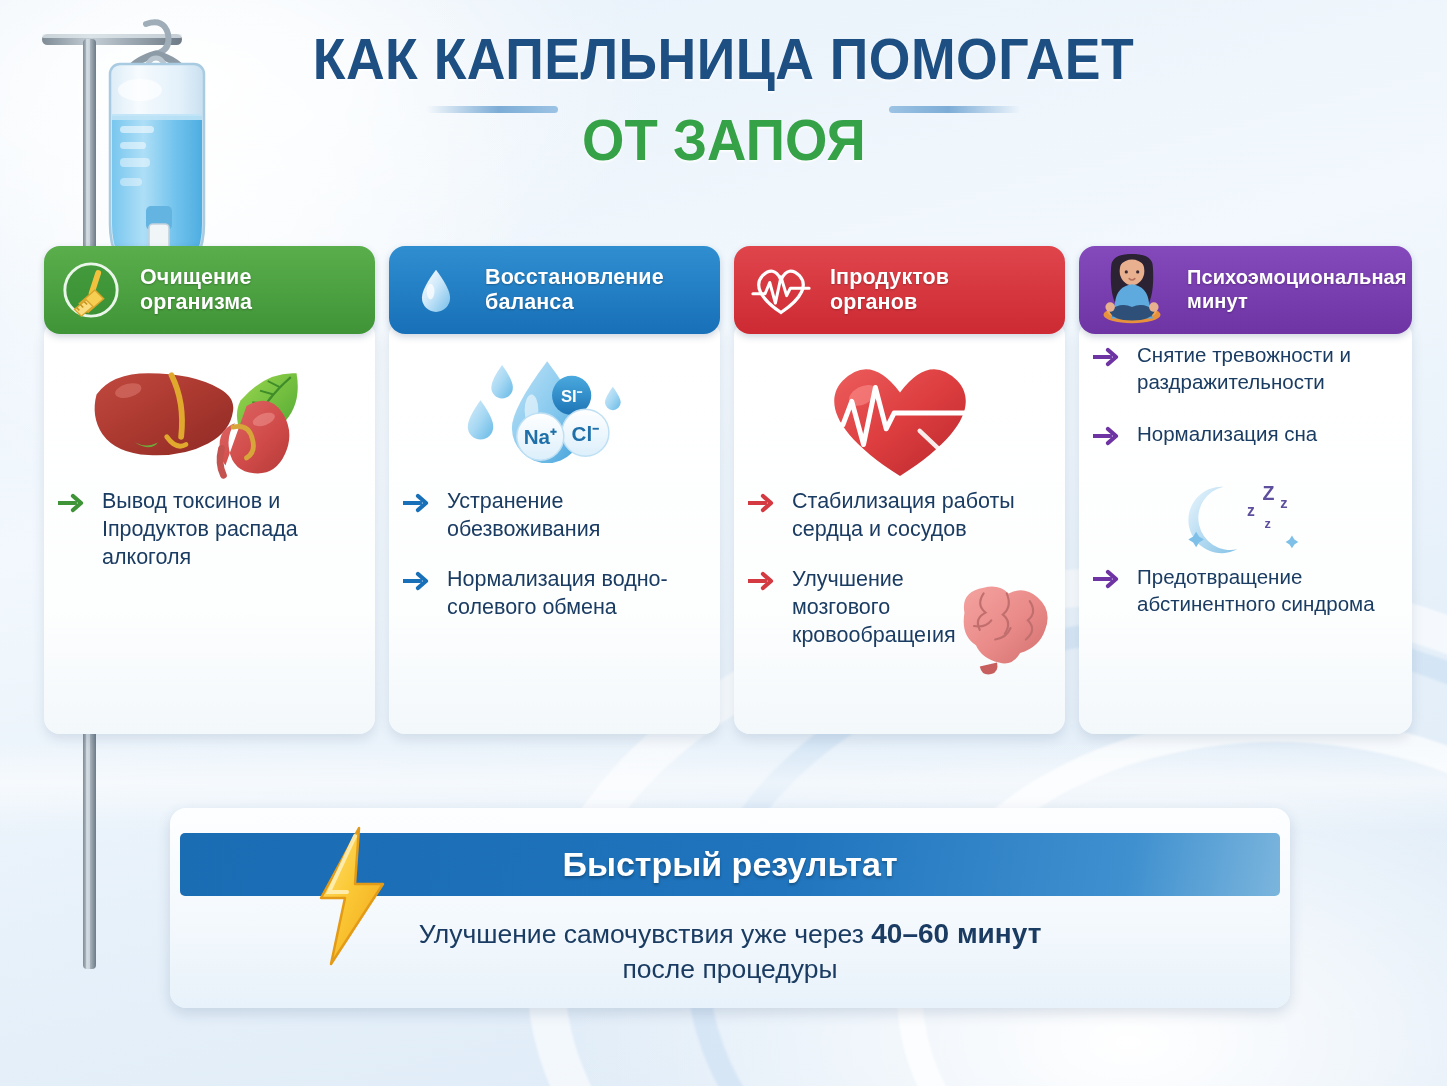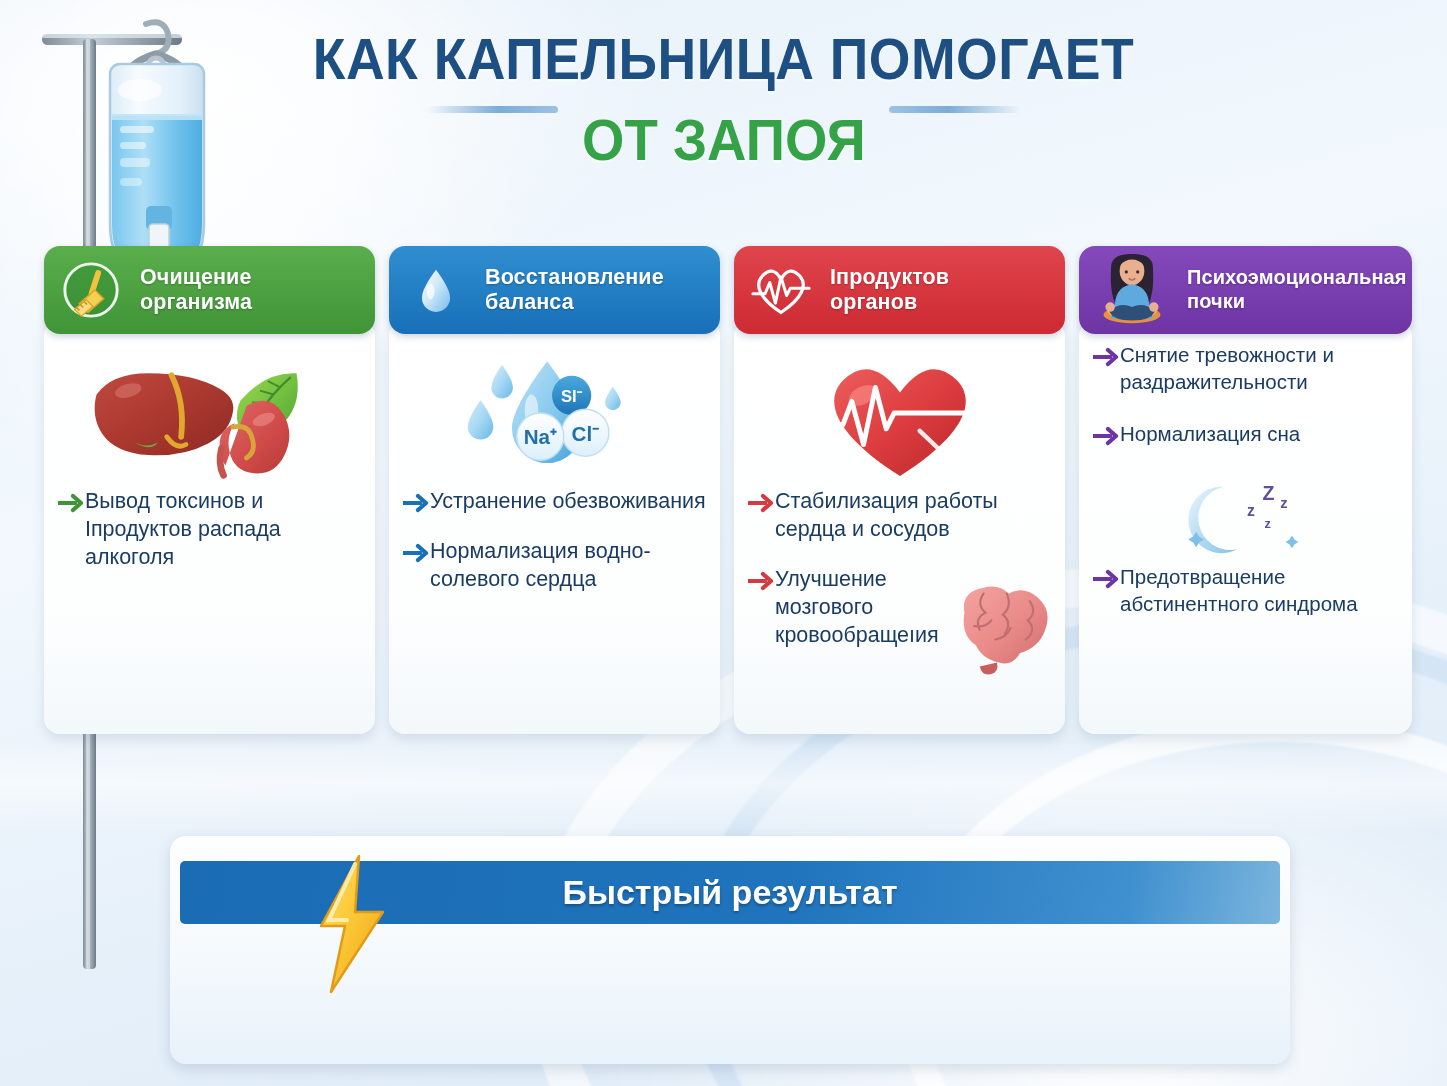--- a/index.html
+++ b/index.html
@@ -84,29 +84,29 @@
 
   .card-body{
     position:relative; margin-top:-14px; padding:34px 14px 18px 14px;
     min-height:414px; border-radius:16px;
     background:linear-gradient(180deg,#ffffff 0%,#fdfefe 70%,#f3f8fb 100%);
     box-shadow:0 5px 12px rgba(40,70,110,.13);
     z-index:2;
   }
   .card-art{ height:128px; display:flex; align-items:center; justify-content:center; }
   .bullets{ margin-top:6px; }
-  .bullet{ display:flex; gap:1px; margin-bottom:22px; align-items:flex-start; }
+  .bullet{ display:flex; gap:18px; margin-bottom:22px; align-items:flex-start; }
   .bullet .arw{ flex:0 0 26px; margin-top:5px; }
   .bullet .btxt{ font-size:21.5px; line-height:1.3; color:#1b3c62; }
   .card.c4 .bullet .btxt{ font-size:20.5px; }
   .card.c4 .card-body{ padding-top:16px; }
   .card.c4 .bullet{ margin-bottom:26px; }
 
   
-  #banner{ position:absolute; left:170px; top:836px; width:1120px; height:228px; z-index:6; }
+  #banner{ position:absolute; left:170px; top:808px; width:1120px; height:200px; z-index:6; }
   #banner-shell{
     position:absolute; inset:0; border-radius:16px;
     background:linear-gradient(180deg,#fdfeff 0%,#f4f9fd 55%,#e8f2fa 100%);
     box-shadow:0 5px 14px rgba(40,70,110,.16);
     overflow:hidden;
   }
   #banner-bar{
     position:absolute; left:10px; right:10px; top:25px; height:63px; border-radius:5px;
     background:linear-gradient(100deg,#1a6cb3 0%,#1f74bd 55%,#3f90cf 86%,#7bb5dd 100%);
     display:flex; align-items:center; justify-content:center;
@@ -315,21 +315,21 @@
         <div class="bullet">
           <svg class="arw" viewBox="0 0 26 20">
             <path d="M1 10 h16 M15 3 l8 7 l-8 7" fill="none" stroke="#1870b8" stroke-width="4.2" stroke-linecap="round" stroke-linejoin="round"></path>
           </svg>
           <span class="btxt">Устранение обезвоживания</span>
         </div>
         <div class="bullet">
           <svg class="arw" viewBox="0 0 26 20">
             <path d="M1 10 h16 M15 3 l8 7 l-8 7" fill="none" stroke="#1870b8" stroke-width="4.2" stroke-linecap="round" stroke-linejoin="round"></path>
           </svg>
-          <span class="btxt">Нормализация водно-солевого сердца</span>
+          <span class="btxt">Нормализация водно-солевого обмена</span>
         </div>
       </div>
     </div>
   </div>
 
   <div class="card c3">
     <div class="card-head">
       <span class="head-ico">
         <svg viewBox="0 0 64 64" width="60" height="60">
           <path d="M32 56 C8 40 4 26 12 17 q12 -12 20 4 q8 -16 20 -4 c8 9 4 23 -20 39 z" fill="none" stroke="#ffffff" stroke-width="3.4"></path>
@@ -404,21 +404,21 @@
             <circle cx="46" cy="21" r="1.7" fill="#3b2a33"></circle>
           <path d="M37 28 q3 3 6 0" fill="none" stroke="#b5705d" stroke-width="1.6" stroke-linecap="round"></path>
           <path d="M40 34 q-16 2 -18 20 l-4 16 h44 l-4 -16 q-2 -18 -18 -20 z" fill="#5ea9de"></path>
           <path d="M20 60 q20 6 40 0 l1 8 h-42 z" fill="#2f6fa8"></path>
           <path d="M16 62 q12 -10 24 -4 q12 -6 24 4 q-4 10 -24 10 q-20 0 -24 -10 z" fill="#2d4f78"></path>
           <circle cx="17" cy="58" r="5" fill="#e8b08e"></circle>
             <circle cx="63" cy="58" r="5" fill="#e8b08e"></circle>
         </svg>
       </span>
       <span class="head-txt">
-        <span>Психоэмоциональная</span><br><span>почки</span>
+        <span>Психоэмоциональная</span><br><span>минут</span>
       </span>
     </div>
     <div class="card-body">
       <div class="bullets">
         <div class="bullet">
           <svg class="arw" viewBox="0 0 26 20">
             <path d="M1 10 h16 M15 3 l8 7 l-8 7" fill="none" stroke="#6e34a4" stroke-width="4.2" stroke-linecap="round" stroke-linejoin="round"></path>
           </svg>
           <span class="btxt">Снятие тревожности и раздражительности</span>
         </div>
@@ -460,20 +460,24 @@
     </div>
   </div>
 
 </div>
 
 <div id="banner">
   <div id="banner-shell">
     <div id="banner-bar">
       <span id="banner-title">Быстрый результат</span>
     </div>
+    <div id="banner-sub">
+      <div id="sub-l1"><span>Улучшение самочувствия уже через </span><b>40–60 минут</b></div>
+      <div id="sub-l2">после процедуры</div>
+    </div>
   </div>
   <svg id="bolt" viewBox="0 0 90 140">
     <defs>
         <linearGradient id="bolG" x1="0" y1="0" x2="1" y2="1">
       <stop offset="0" stop-color="#ffe07a"></stop>
           <stop offset=".45" stop-color="#fbc935"></stop>
       <stop offset="1" stop-color="#f0a41d"></stop>
         </linearGradient>
       </defs>
     <path d="M54 2 L16 72 h24 L26 138 L78 58 H50 z" fill="url(#bolG)" stroke="#e39b17" stroke-width="2.5" stroke-linejoin="round"></path>

